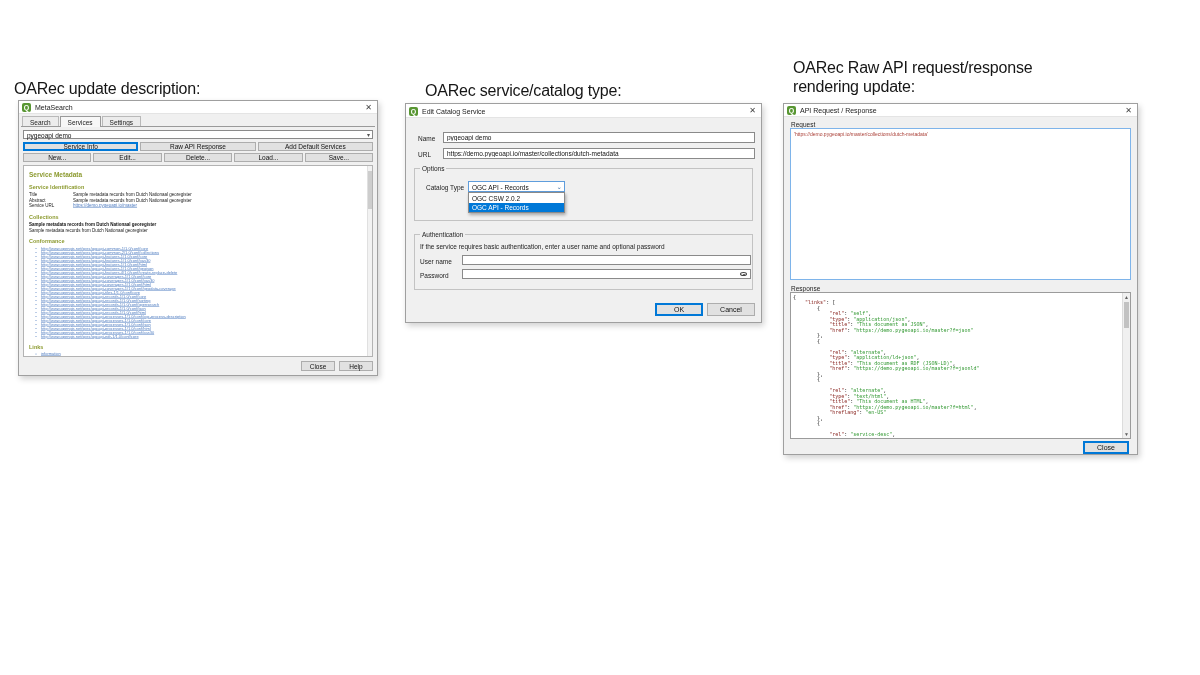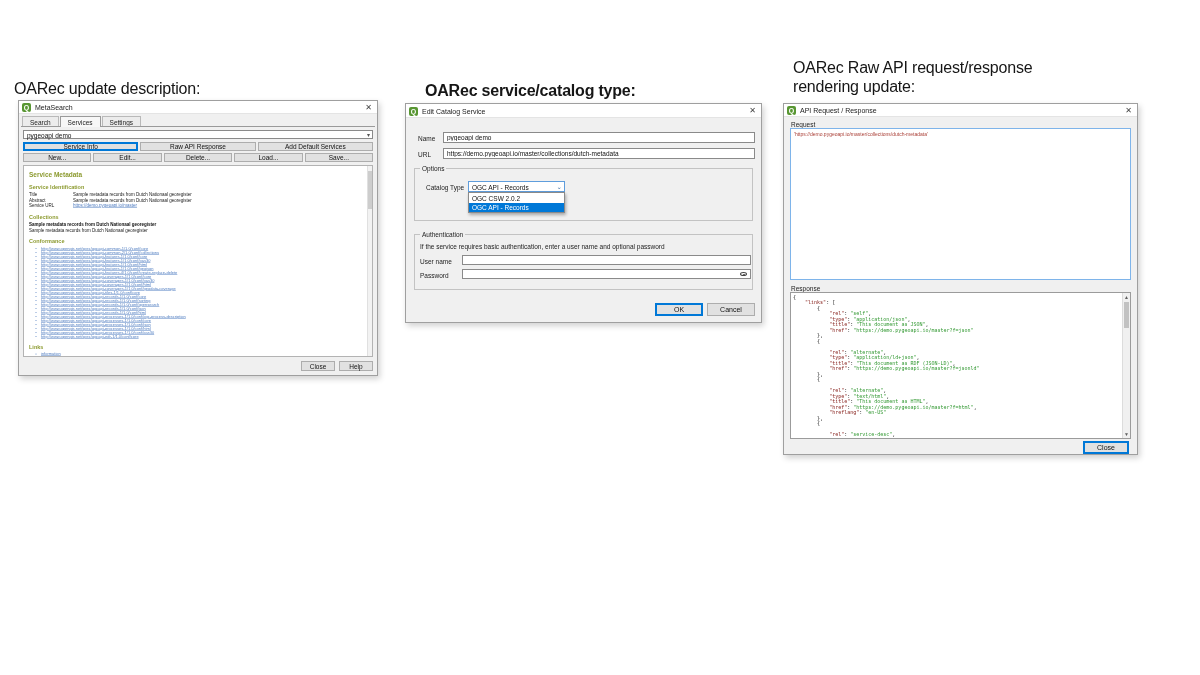--- a/index.html
+++ b/index.html
@@ -3,21 +3,21 @@
 <meta charset="utf-8">
 <style>
   * { margin:0; padding:0; box-sizing:border-box; }
   html,body { width:1200px; height:675px; background:#ffffff; overflow:hidden;
               font-family:"Liberation Sans", sans-serif; }
   .canvas { position:relative; width:1200px; height:675px; background:#fff; }
 
   
   .caption { position:absolute; font-size:16px; color:#161616; letter-spacing:-0.2px; line-height:19px; }
   #cap-left   { left:14px;  top:79px;  width:300px; }
-  #cap-mid    { left:425px; top:81px;  width:300px;font-weight:bold; }
+  #cap-mid    { left:425px; top:81px;  width:300px; }
   #cap-right  { left:793px; top:58px;  width:252px; }
 
   
   .win { position:absolute; background:#f0f0f0; border:1px solid #9f9f9f;
          box-shadow:2px 3px 6px rgba(0,0,0,.18); }
   .titlebar { position:absolute; left:0; top:0; right:0; height:13px; background:#ffffff;
               border-bottom:1px solid #e4e4e4; }
   .qicon { position:absolute; left:3px; top:2px; width:9px; height:9px; background:#589632;
            border-radius:2px; color:#fff; font-size:7px; font-weight:bold; line-height:9px;
            text-align:center; }

